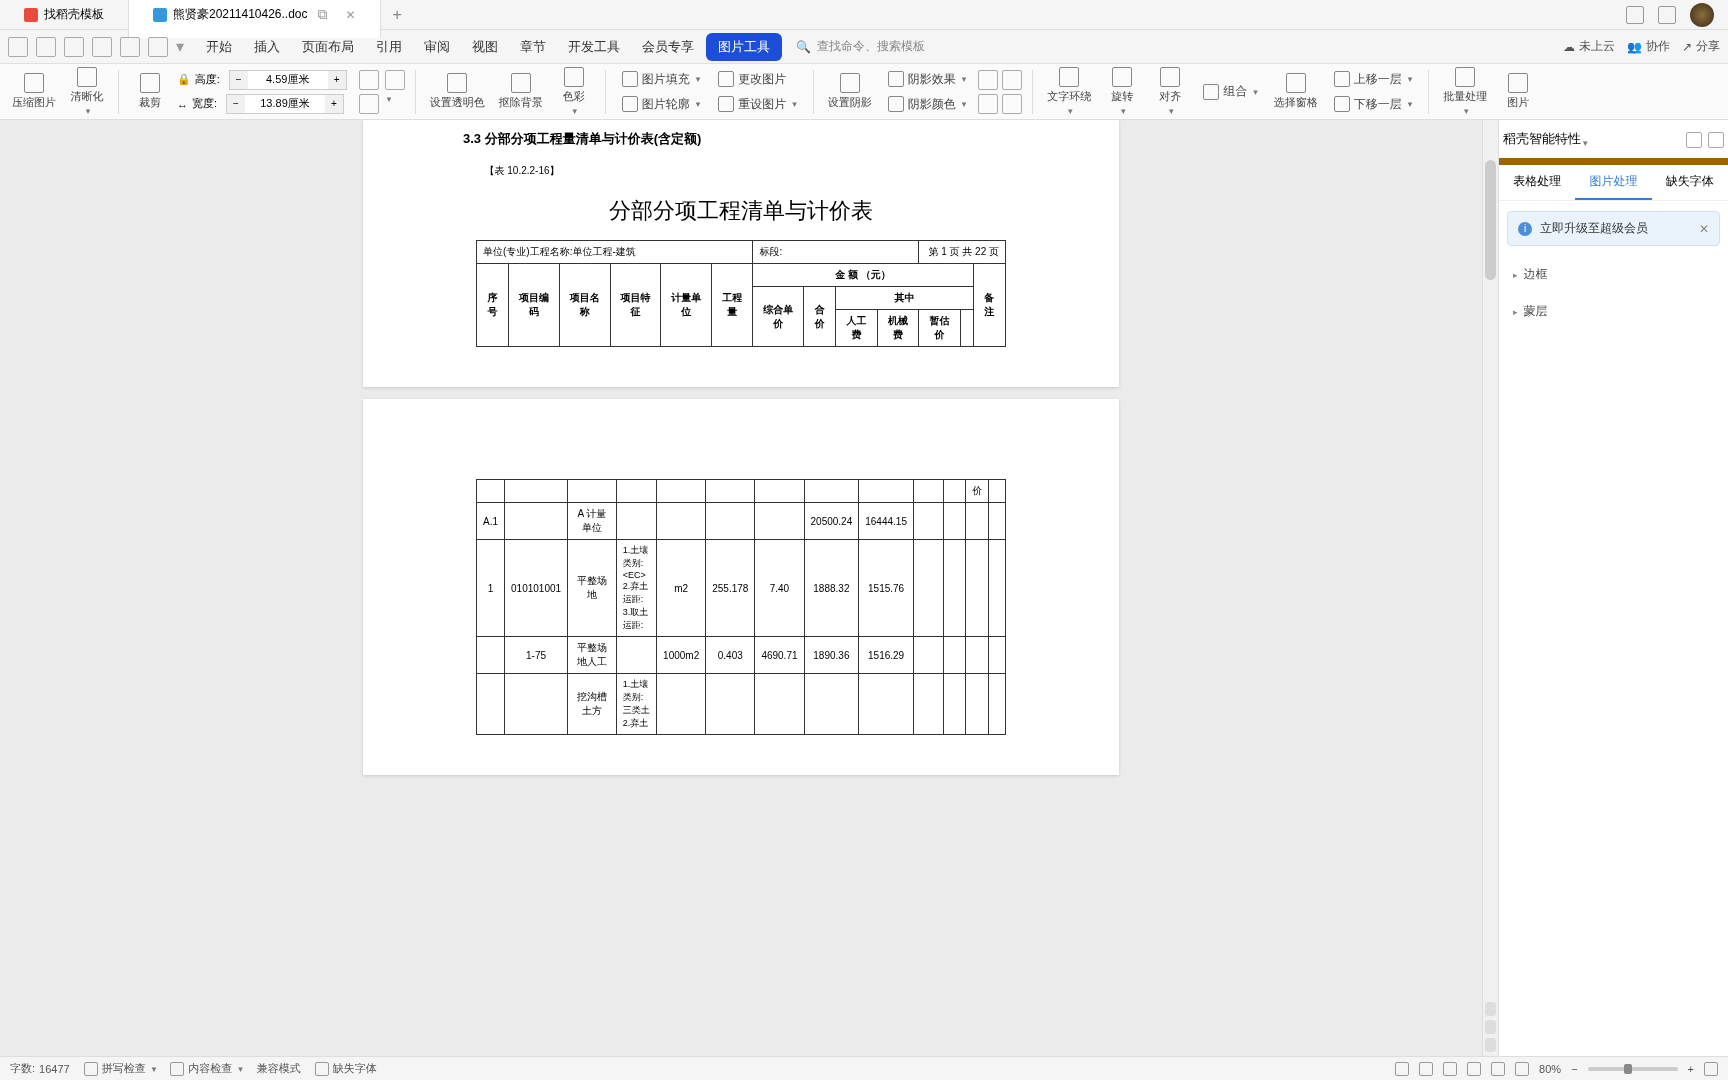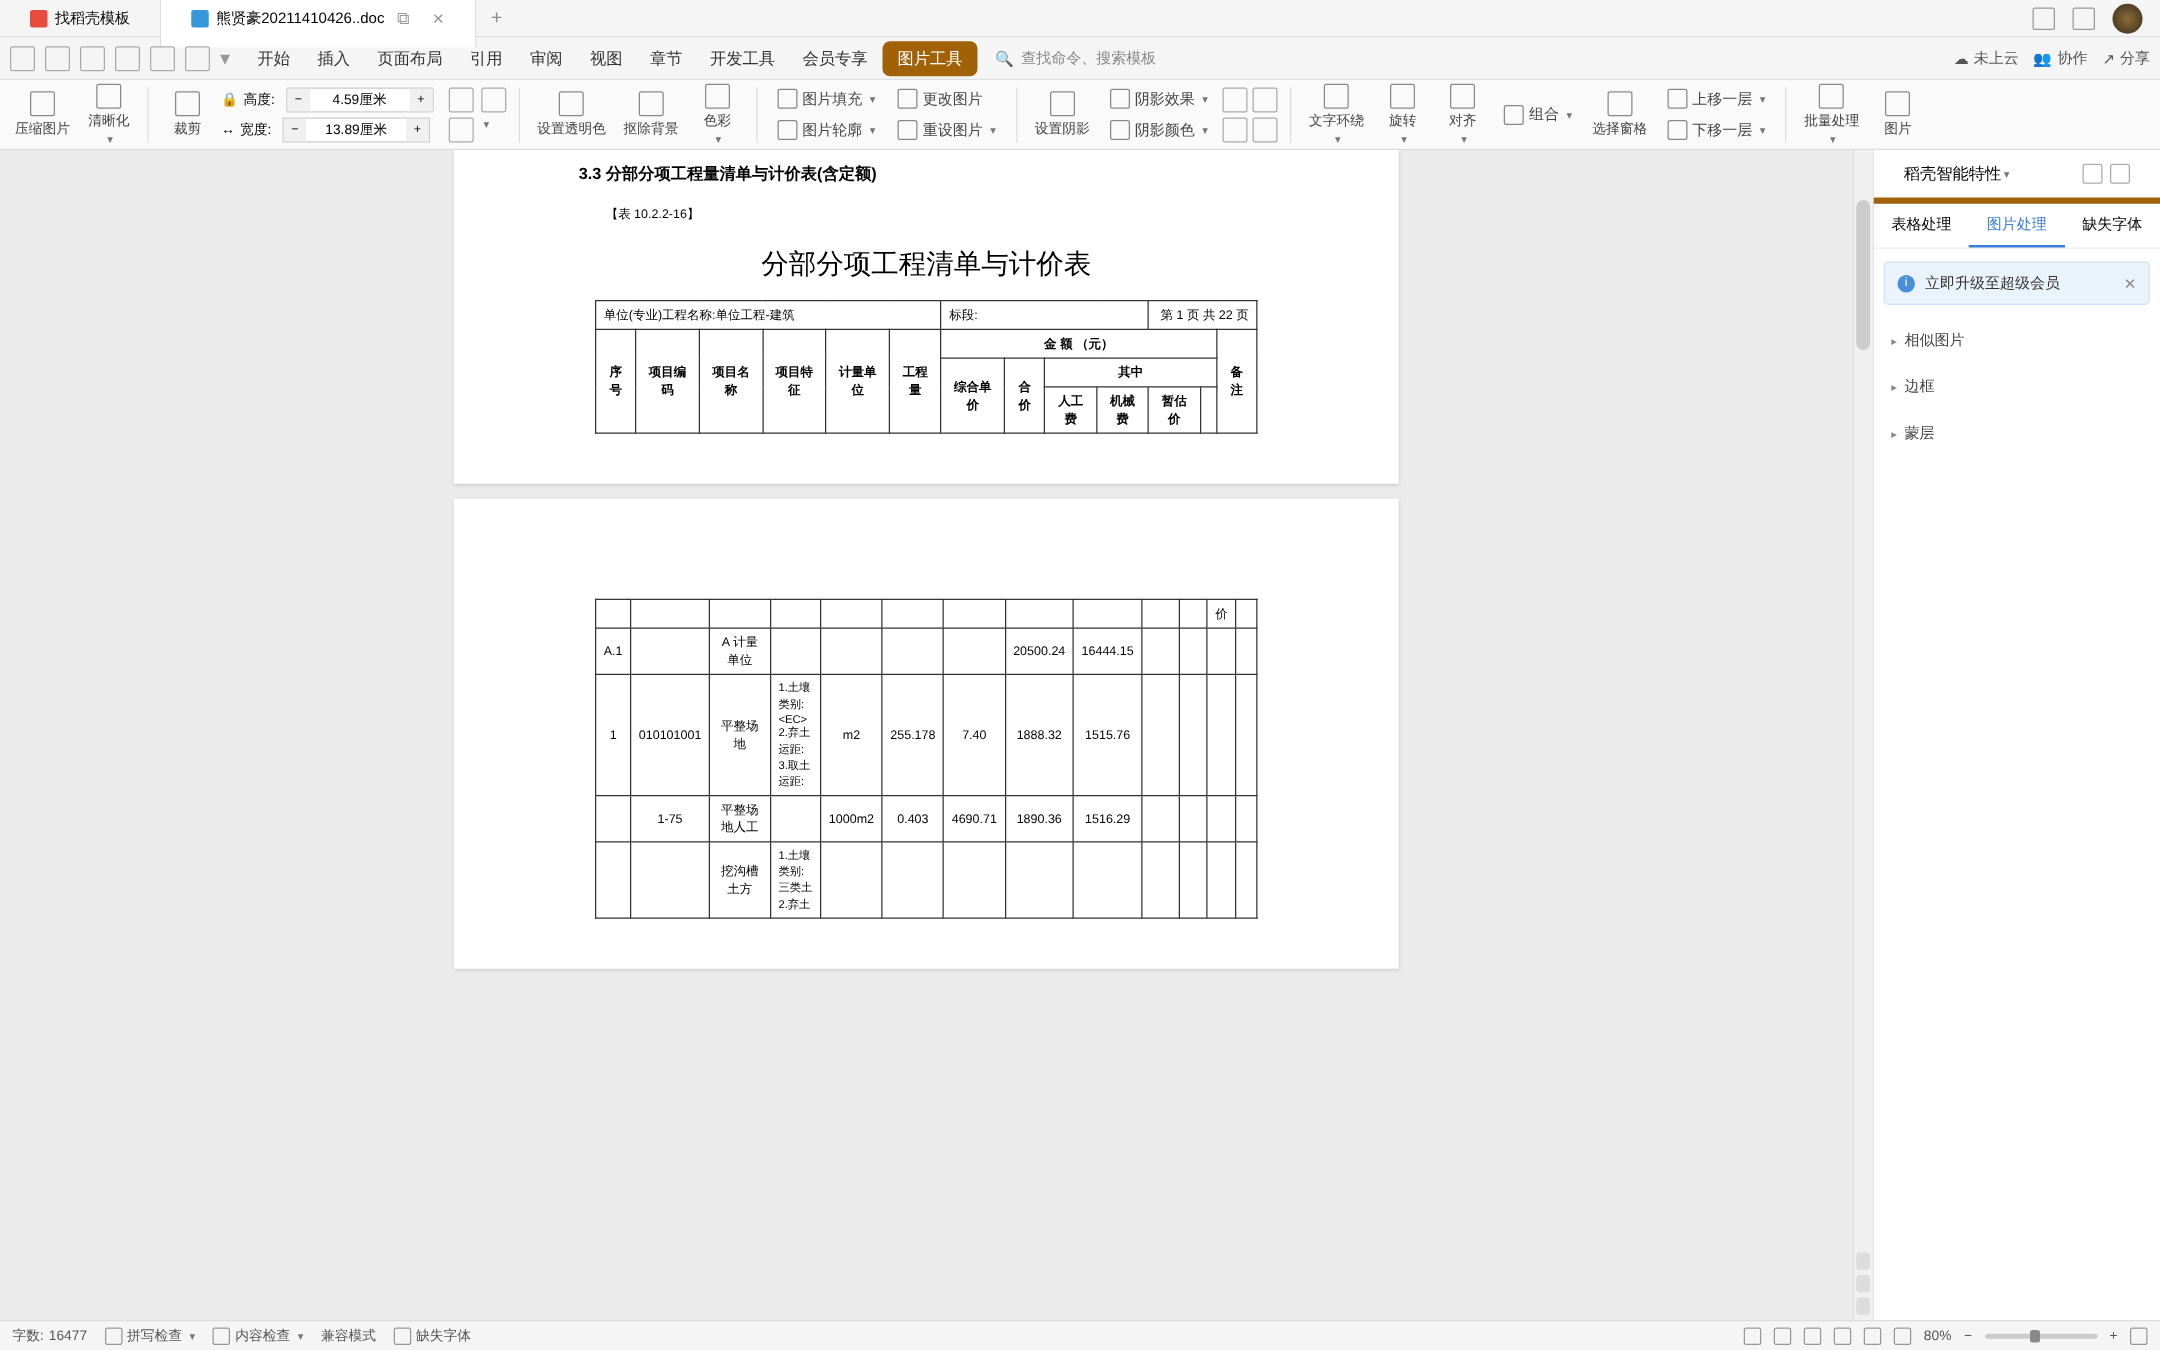--- a/index.html
+++ b/index.html
@@ -17,21 +17,21 @@
 .tab-add { padding: 0 12px; color: #888; font-size: 16px; cursor: pointer; }
 .titlebar-right { margin-left: auto; display: flex; align-items: center; gap: 14px; padding-right: 14px; }
 .titlebar-right .ico { width: 18px; height: 18px; border: 1px solid #999; border-radius: 2px; }
 .avatar { width: 24px; height: 24px; border-radius: 50%; background: radial-gradient(circle, #8a6d3b, #3a2a1a); }
 
 
 .menubar { height: 34px; background: #f5f5f5; display: flex; align-items: center; gap: 2px; padding: 0 8px; border-bottom: 1px solid #e0e0e0; }
 .mb-ico { width: 20px; height: 20px; border: 1px solid #aaa; border-radius: 2px; }
 .mb-group { display: flex; gap: 8px; margin-right: 10px; }
 .menu-item { font-size: 13px; padding: 4px 10px; color: #333; cursor: pointer; }
-.menu-item.active { background: #a16207; color: #fff; border-radius: 6px; padding: 5px 12px; }
+.menu-item.active { background: #1d4ed8; color: #fff; border-radius: 6px; padding: 5px 12px; }
 .menubar .search { margin-left: 12px; display: flex; align-items: center; gap: 6px; color: #888; font-size: 12px; }
 .menubar-right { margin-left: auto; display: flex; align-items: center; gap: 12px; font-size: 12px; color: #555; }
 .menubar-right .link { display: flex; align-items: center; gap: 4px; }
 
 
 .ribbon { height: 56px; background: #fafafa; display: flex; align-items: center; padding: 0 8px; border-bottom: 1px solid #ddd; gap: 6px; }
 .rbn-btn { display: flex; flex-direction: column; align-items: center; justify-content: center; gap: 2px; font-size: 11px; color: #444; padding: 2px 4px; min-width: 42px; }
 .rbn-btn .ric { width: 20px; height: 20px; border: 1px solid #888; border-radius: 2px; }
 .rbn-sep { width: 1px; height: 44px; background: #ddd; margin: 0 4px; }
 .size-ctrl { display: flex; flex-direction: column; gap: 4px; font-size: 11px; }
@@ -57,21 +57,21 @@
 
 
 .embed { margin: 0 auto; border-collapse: collapse; font-size: 10px; }
 .embed td, .embed th { border: 1px solid #333; padding: 4px 6px; text-align: center; vertical-align: middle; }
 .embed .title-row td { border: none; font-size: 22px; font-weight: 500; padding: 14px 0; font-family: SimSun, serif;}
 .embed .info-row td { border-top: 1px solid #333; border-left: 1px solid #333; border-right: 1px solid #333; font-size: 10px; text-align: left; padding: 4px 6px; }
 .embed .note { border: none; text-align: left; font-size: 10px; padding: 4px 8px; }
 
 
 .sidepanel { width: 230px; background: #fff; border-left: 1px solid #ddd; display: flex; flex-direction: column; }
-.sp-hdr { padding: 10px 24px; font-size: 13px; display: flex; align-items: center; border-bottom: 5px solid #a16207; }
+.sp-hdr { padding: 10px 4px; font-size: 13px; display: flex; align-items: flex-end; border-bottom: 7px solid #a16207; }
 .sp-hdr .ico { margin-left: auto; width: 16px; height: 16px; border: 1px solid #aaa; border-radius: 2px; margin-left: 6px; }
 .sp-hdr .ico.first { margin-left: auto; }
 .sp-tabs { display: flex; border-bottom: 1px solid #eee; }
 .sp-tab { flex: 1; text-align: center; padding: 8px 4px; font-size: 12px; cursor: pointer; }
 .sp-tab.active { color: #3a7bd5; border-bottom: 2px solid #3a7bd5; }
 .sp-banner { margin: 10px 8px; background: #eaf3fb; border: 1px solid #cde2f5; border-radius: 4px; padding: 8px 10px; font-size: 12px; display: flex; align-items: center; gap: 8px; color: #333; }
 .sp-banner .info-ico { width: 14px; height: 14px; border-radius: 50%; background: #4a8fd8; color: #fff; font-size: 10px; display: flex; align-items: center; justify-content: center; }
 .sp-banner .close { margin-left: auto; color: #888; cursor: pointer; }
 .sp-sec { padding: 10px 14px; font-size: 12px; color: #444; cursor: pointer; display: flex; align-items: center; gap: 6px; }
 .sp-sec::before { content: "▸"; font-size: 9px; color: #888; }
@@ -453,21 +453,20 @@
     <div class="sp-tabs">
       <div class="sp-tab">表格处理</div>
       <div class="sp-tab active">图片处理</div>
       <div class="sp-tab">缺失字体</div>
     </div>
     <div class="sp-banner">
       <div class="info-ico">i</div>
       <span>立即升级至超级会员</span>
       <span class="close">✕</span>
     </div>
-    <div class="sp-sec">相似图片</div>
     <div class="sp-sec">边框</div>
     <div class="sp-sec">蒙层</div>
   </div>
 </div>
 
 <div class="statusbar">
   <div class="s-item">
     <span>字数:</span>
     <span>16477</span>
   </div>

